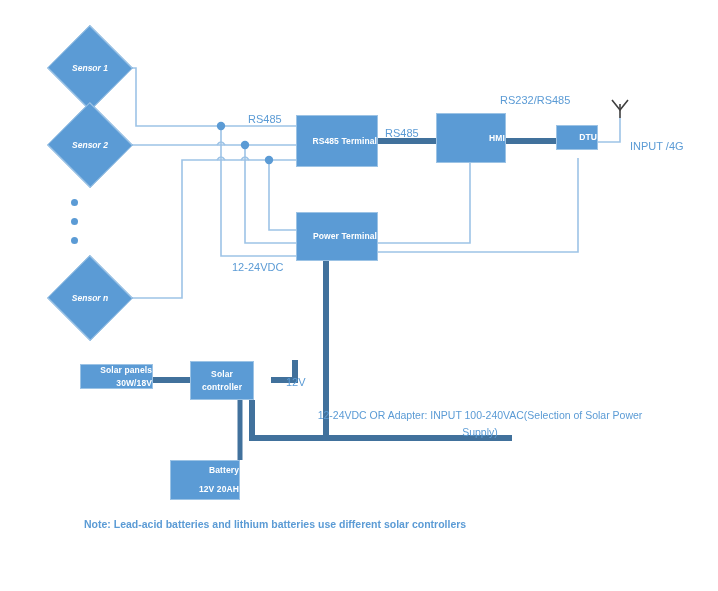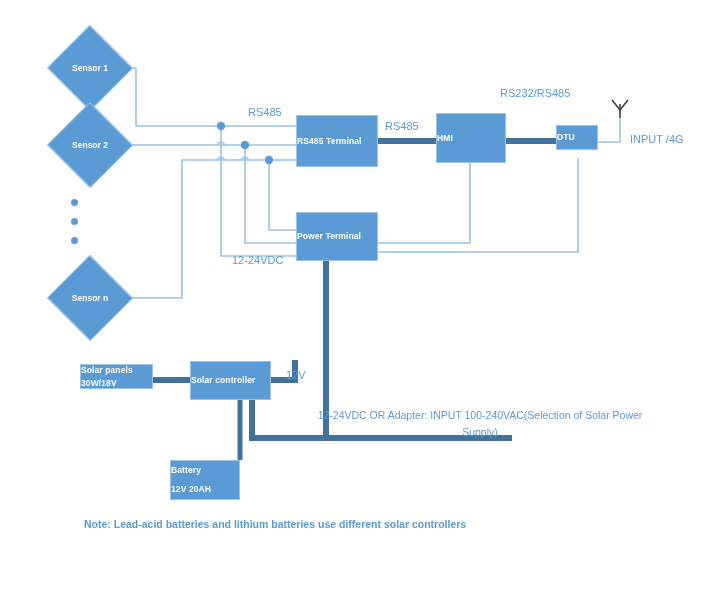--- a/index.html
+++ b/index.html
@@ -12,21 +12,21 @@
   #stage{position:relative;width:718px;height:591px;}
   svg#wires{position:absolute;left:0;top:0;width:718px;height:591px;}
 
   .node{position:absolute;box-sizing:border-box;}
 
   .box{
     background:#5B9BD5;
     border:1px solid #9CC3E5;
     color:#ffffff;
     display:flex;flex-direction:column;
-    align-items:flex-start;justify-content:center;
+    align-items:flex-end;justify-content:center;
     text-align:center;
     font-size:8.5px;
     font-weight:bold;
     line-height:1.5;
     letter-spacing:.1px;
   }
   .box .l2{margin-top:6px;}
 
   .diamond{
     width:86px;height:56px;
@@ -36,27 +36,29 @@
     position:absolute;left:0;top:0;width:86px;height:56px;
     background:#5B9BD5;
     border:1px solid #9CC3E5;
     box-sizing:border-box;
     transform:rotate(45deg) scale(.707,1.08);
   }
   .diamond .dia-txt{
     position:relative;z-index:2;
     color:#ffffff;font-size:8.5px;font-weight:bold;
     white-space:nowrap;
+    font-style:italic;
   }
 
   .lbl{
     position:absolute;
     color:#5B9BD5;
     font-size:11px;
     white-space:nowrap;
+    margin-top:7px;
   }
   .note{
     position:absolute;
     color:#5B9BD5;
     font-size:10.5px;
     font-weight:bold;
     white-space:nowrap;
   }
   .wrap-lbl{
     position:absolute;
@@ -161,21 +163,21 @@
 
   <div class="node box" style="left:296px;top:212px;width:82px;height:49px;">
     <span>Power Terminal</span>
   </div>
 
   <div class="node box" style="left:80px;top:364px;width:73px;height:25px;">
     <span>Solar panels</span>
     <span>30W/18V</span>
   </div>
 
-  <div class="node box" style="left:190px;top:361px;width:81px;height:39px;">
+  <div class="node box" style="left:190px;top:361px;width:64px;height:39px;">
     <span>Solar controller</span>
   </div>
 
   <div class="node box" style="left:170px;top:460px;width:70px;height:40px;">
     <span>Battery</span>
     <span class="l2">12V 20AH</span>
   </div>
 
   <div class="lbl" style="left:248px;top:106px;">RS485</div>
 

